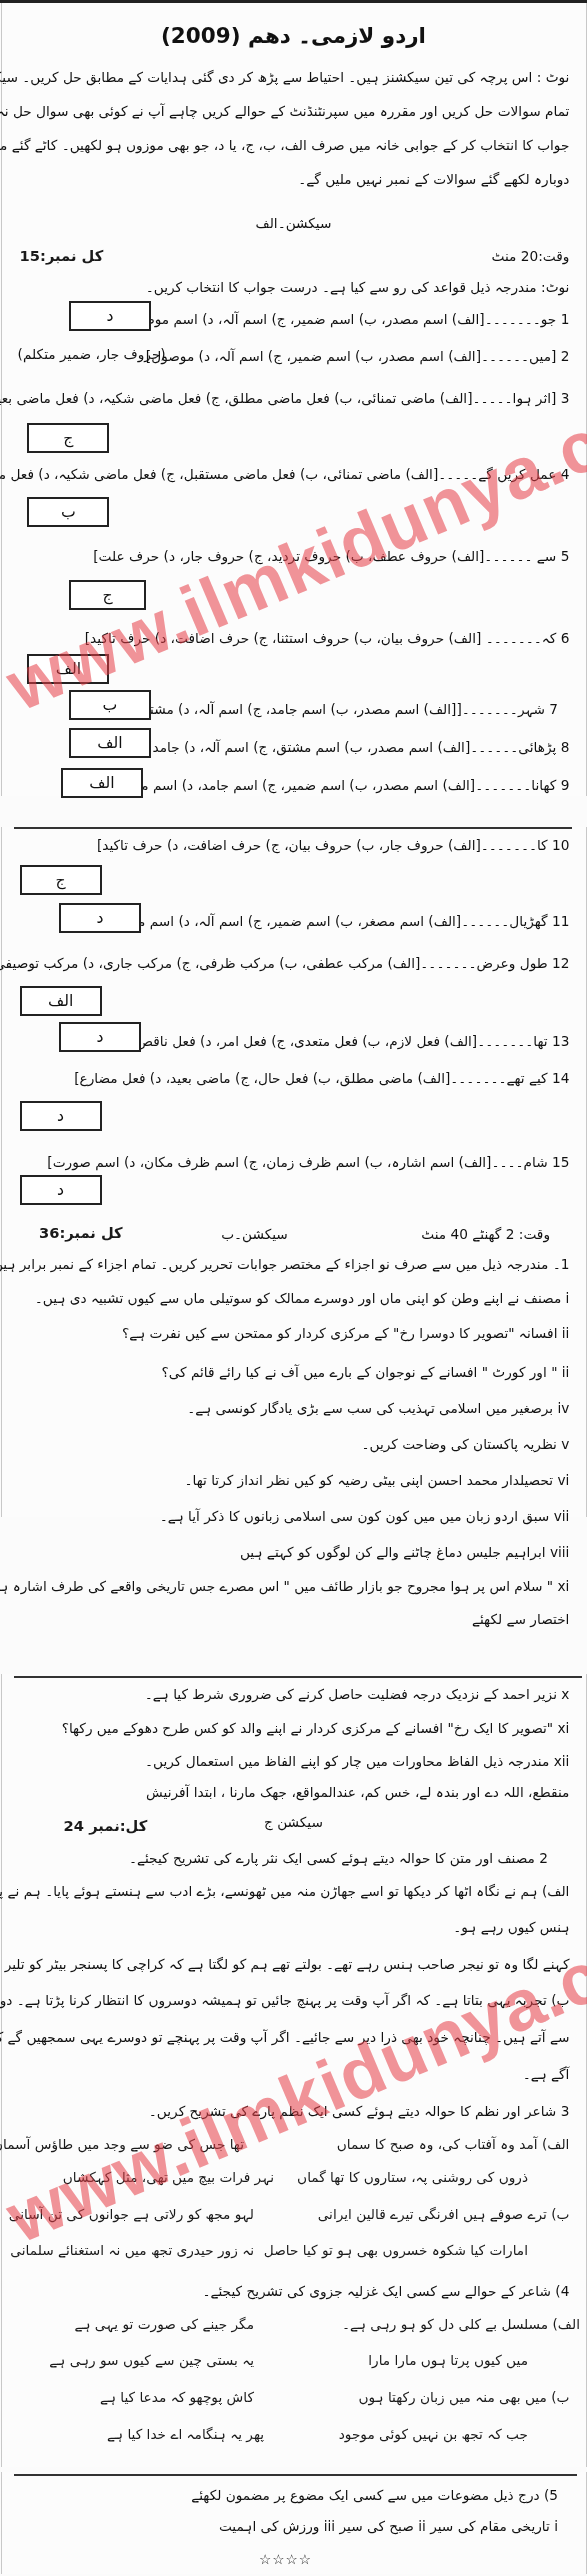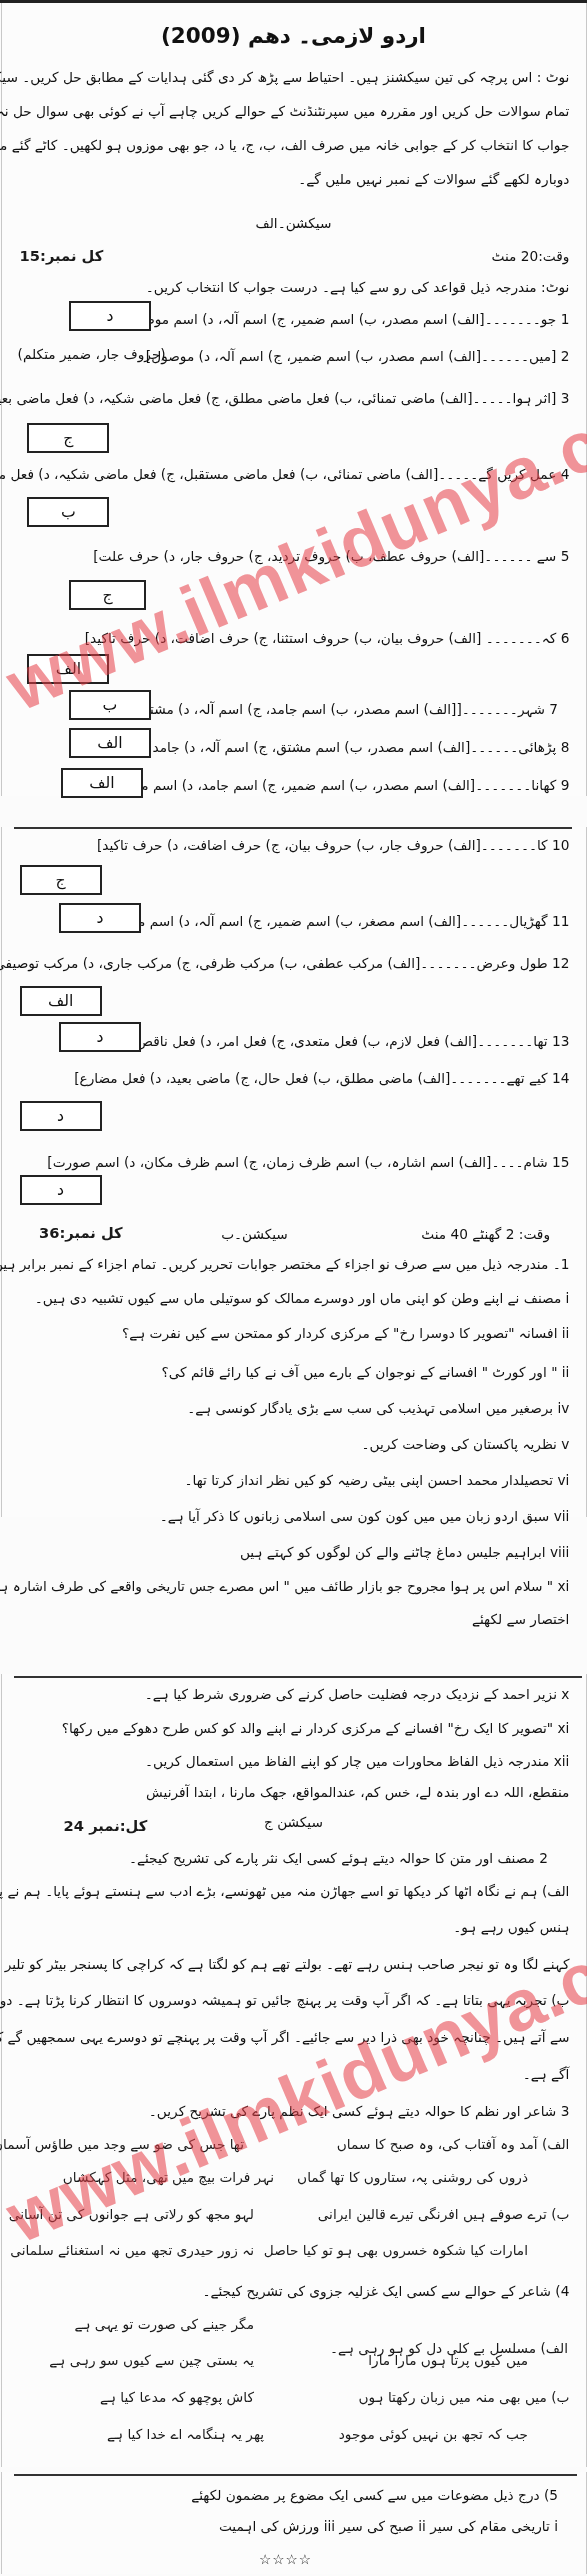--- a/index.html
+++ b/index.html
@@ -207,21 +207,21 @@
   <div class="verse-col" style="top:2136px;right:17.6px;">الف) آمد وہ آفتاب کی، وہ صبح کا سماں</div>
   <div class="verse-col" style="top:2136px;right:343px;">تھا جس کی ضو سے وجد میں طاؤس آسماں</div>
   <div class="verse-col" style="top:2169px;right:59px;">ذروں کی روشنی پہ، ستاروں کا تھا گماں</div>
   <div class="verse-col" style="top:2169px;right:313px;">نہر فرات بیچ میں تھی، مثل کہکشاں</div>
   <div class="verse-col" style="top:2206px;right:17.6px;">ب) ترے صوفے ہیں افرنگی تیرے قالین ایرانی</div>
   <div class="verse-col" style="top:2206px;right:333px;">لہو مجھ کو رلاتی ہے جوانوں کی تن آسانی</div>
   <div class="verse-col" style="top:2242px;right:59px;">امارات کیا شکوہ خسروں بھی ہو تو کیا حاصل</div>
   <div class="verse-col" style="top:2242px;right:333px;">نہ زور حیدری تجھ میں نہ استغنائے سلمانی</div>
 
   <div class="ln" style="top:2283px;right:17.6px;">4) شاعر کے حوالے سے کسی ایک غزلیہ جزوی کی تشریح کیجئے۔</div>
-  <div class="verse-col" style="top:2316px;right:19px;margin-top:24px;">الف) مسلسل بے کلی دل کو ہو رہی ہے۔</div>
+  <div class="verse-col" style="top:2316px;right:7px;">الف) مسلسل بے کلی دل کو ہو رہی ہے۔</div>
   <div class="verse-col" style="top:2316px;right:333px;">مگر جینے کی صورت تو یہی ہے</div>
   <div class="verse-col" style="top:2352px;right:59px;">میں کیوں پرتا ہوں مارا مارا</div>
   <div class="verse-col" style="top:2352px;right:333px;">یہ بستی چین سے کیوں سو رہی ہے</div>
   <div class="verse-col" style="top:2389px;right:17.6px;">ب) میں بھی منہ میں زبان رکھتا ہوں</div>
   <div class="verse-col" style="top:2389px;right:333px;">کاش پوچھو کہ مدعا کیا ہے</div>
   <div class="verse-col" style="top:2426px;right:59px;">جب کہ تجھ بن نہیں کوئی موجود</div>
   <div class="verse-col" style="top:2426px;right:323px;">پھر یہ ہنگامہ اے خدا کیا ہے</div>
 
   <div class="ln" style="top:2487px;right:29px;">5) درج ذیل مضوعات میں سے کسی ایک مضوع پر مضمون لکھئے</div>
   <div class="ln" style="top:2518px;right:29px;">i تاریخی مقام کی سیر ii صبح کی سیر iii ورزش کی اہمیت</div>

